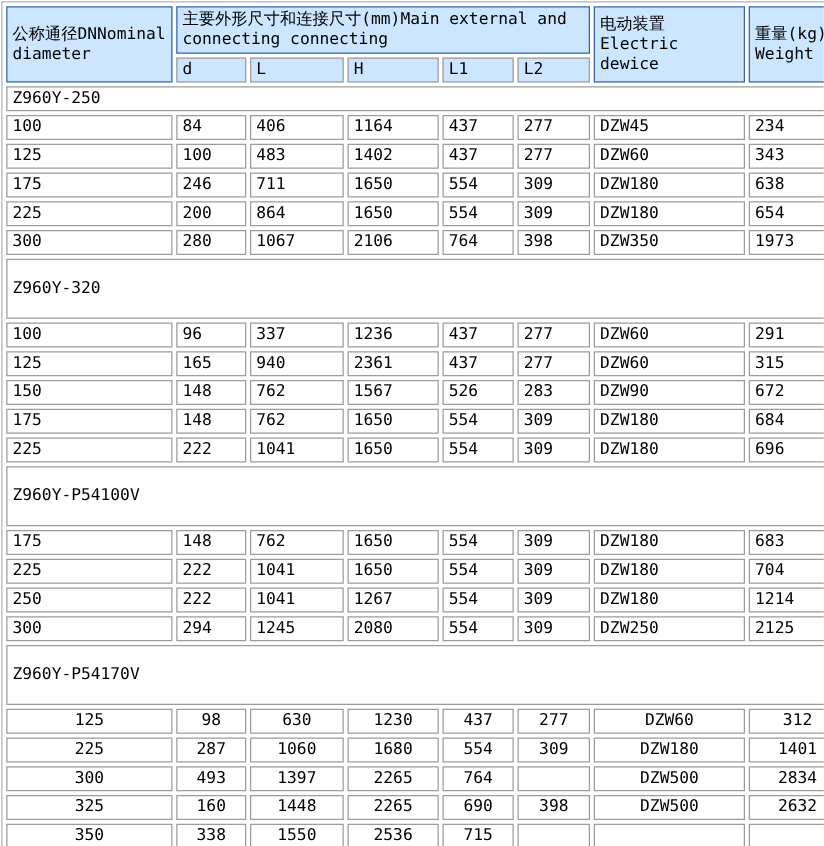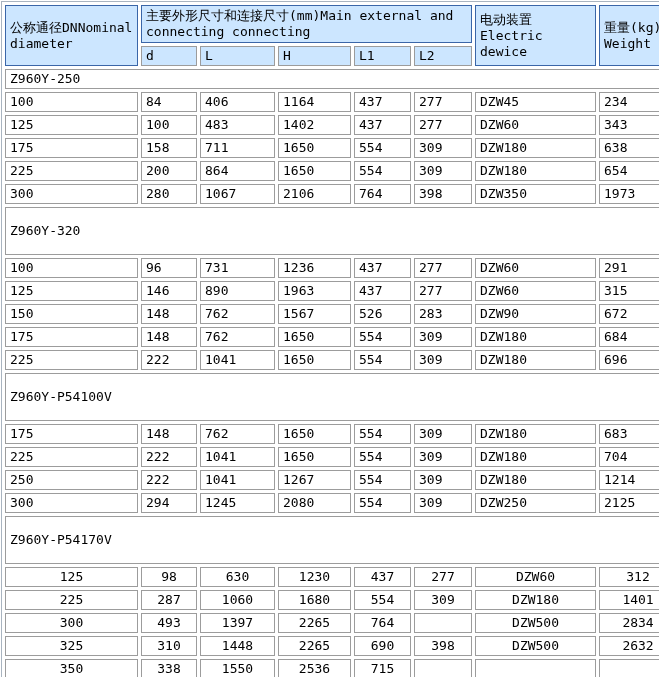--- a/index.html
+++ b/index.html
@@ -85,21 +85,21 @@
           <td>100</td>
           <td>483</td>
           <td>1402</td>
           <td>437</td>
           <td>277</td>
           <td>DZW60</td>
           <td>343</td>
         </tr>
         <tr class="datarow">
           <td>175</td>
-          <td>158</td>
+          <td>246</td>
           <td>711</td>
           <td>1650</td>
           <td>554</td>
           <td>309</td>
           <td>DZW180</td>
           <td>638</td>
         </tr>
         <tr class="datarow">
           <td>225</td>
           <td>200</td>
@@ -119,32 +119,32 @@
           <td>398</td>
           <td>DZW350</td>
           <td>1973</td>
         </tr>
         <tr class="section-tall">
           <td colspan="8">Z960Y-320</td>
         </tr>
         <tr class="datarow">
           <td>100</td>
           <td>96</td>
-          <td>731</td>
+          <td>337</td>
           <td>1236</td>
           <td>437</td>
           <td>277</td>
           <td>DZW60</td>
           <td>291</td>
         </tr>
         <tr class="datarow">
           <td>125</td>
-          <td>146</td>
-          <td>890</td>
-          <td>1963</td>
+          <td>165</td>
+          <td>940</td>
+          <td>2361</td>
           <td>437</td>
           <td>277</td>
           <td>DZW60</td>
           <td>315</td>
         </tr>
         <tr class="datarow">
           <td>150</td>
           <td>148</td>
           <td>762</td>
           <td>1567</td>
@@ -244,21 +244,21 @@
           <td>493</td>
           <td>1397</td>
           <td>2265</td>
           <td>764</td>
           <td></td>
           <td>DZW500</td>
           <td>2834</td>
         </tr>
         <tr class="datarow center-row">
           <td>325</td>
-          <td>310</td>
+          <td>160</td>
           <td>1448</td>
           <td>2265</td>
           <td>690</td>
           <td>398</td>
           <td>DZW500</td>
           <td>2632</td>
         </tr>
         <tr class="datarow center-row">
           <td>350</td>
           <td>338</td>

